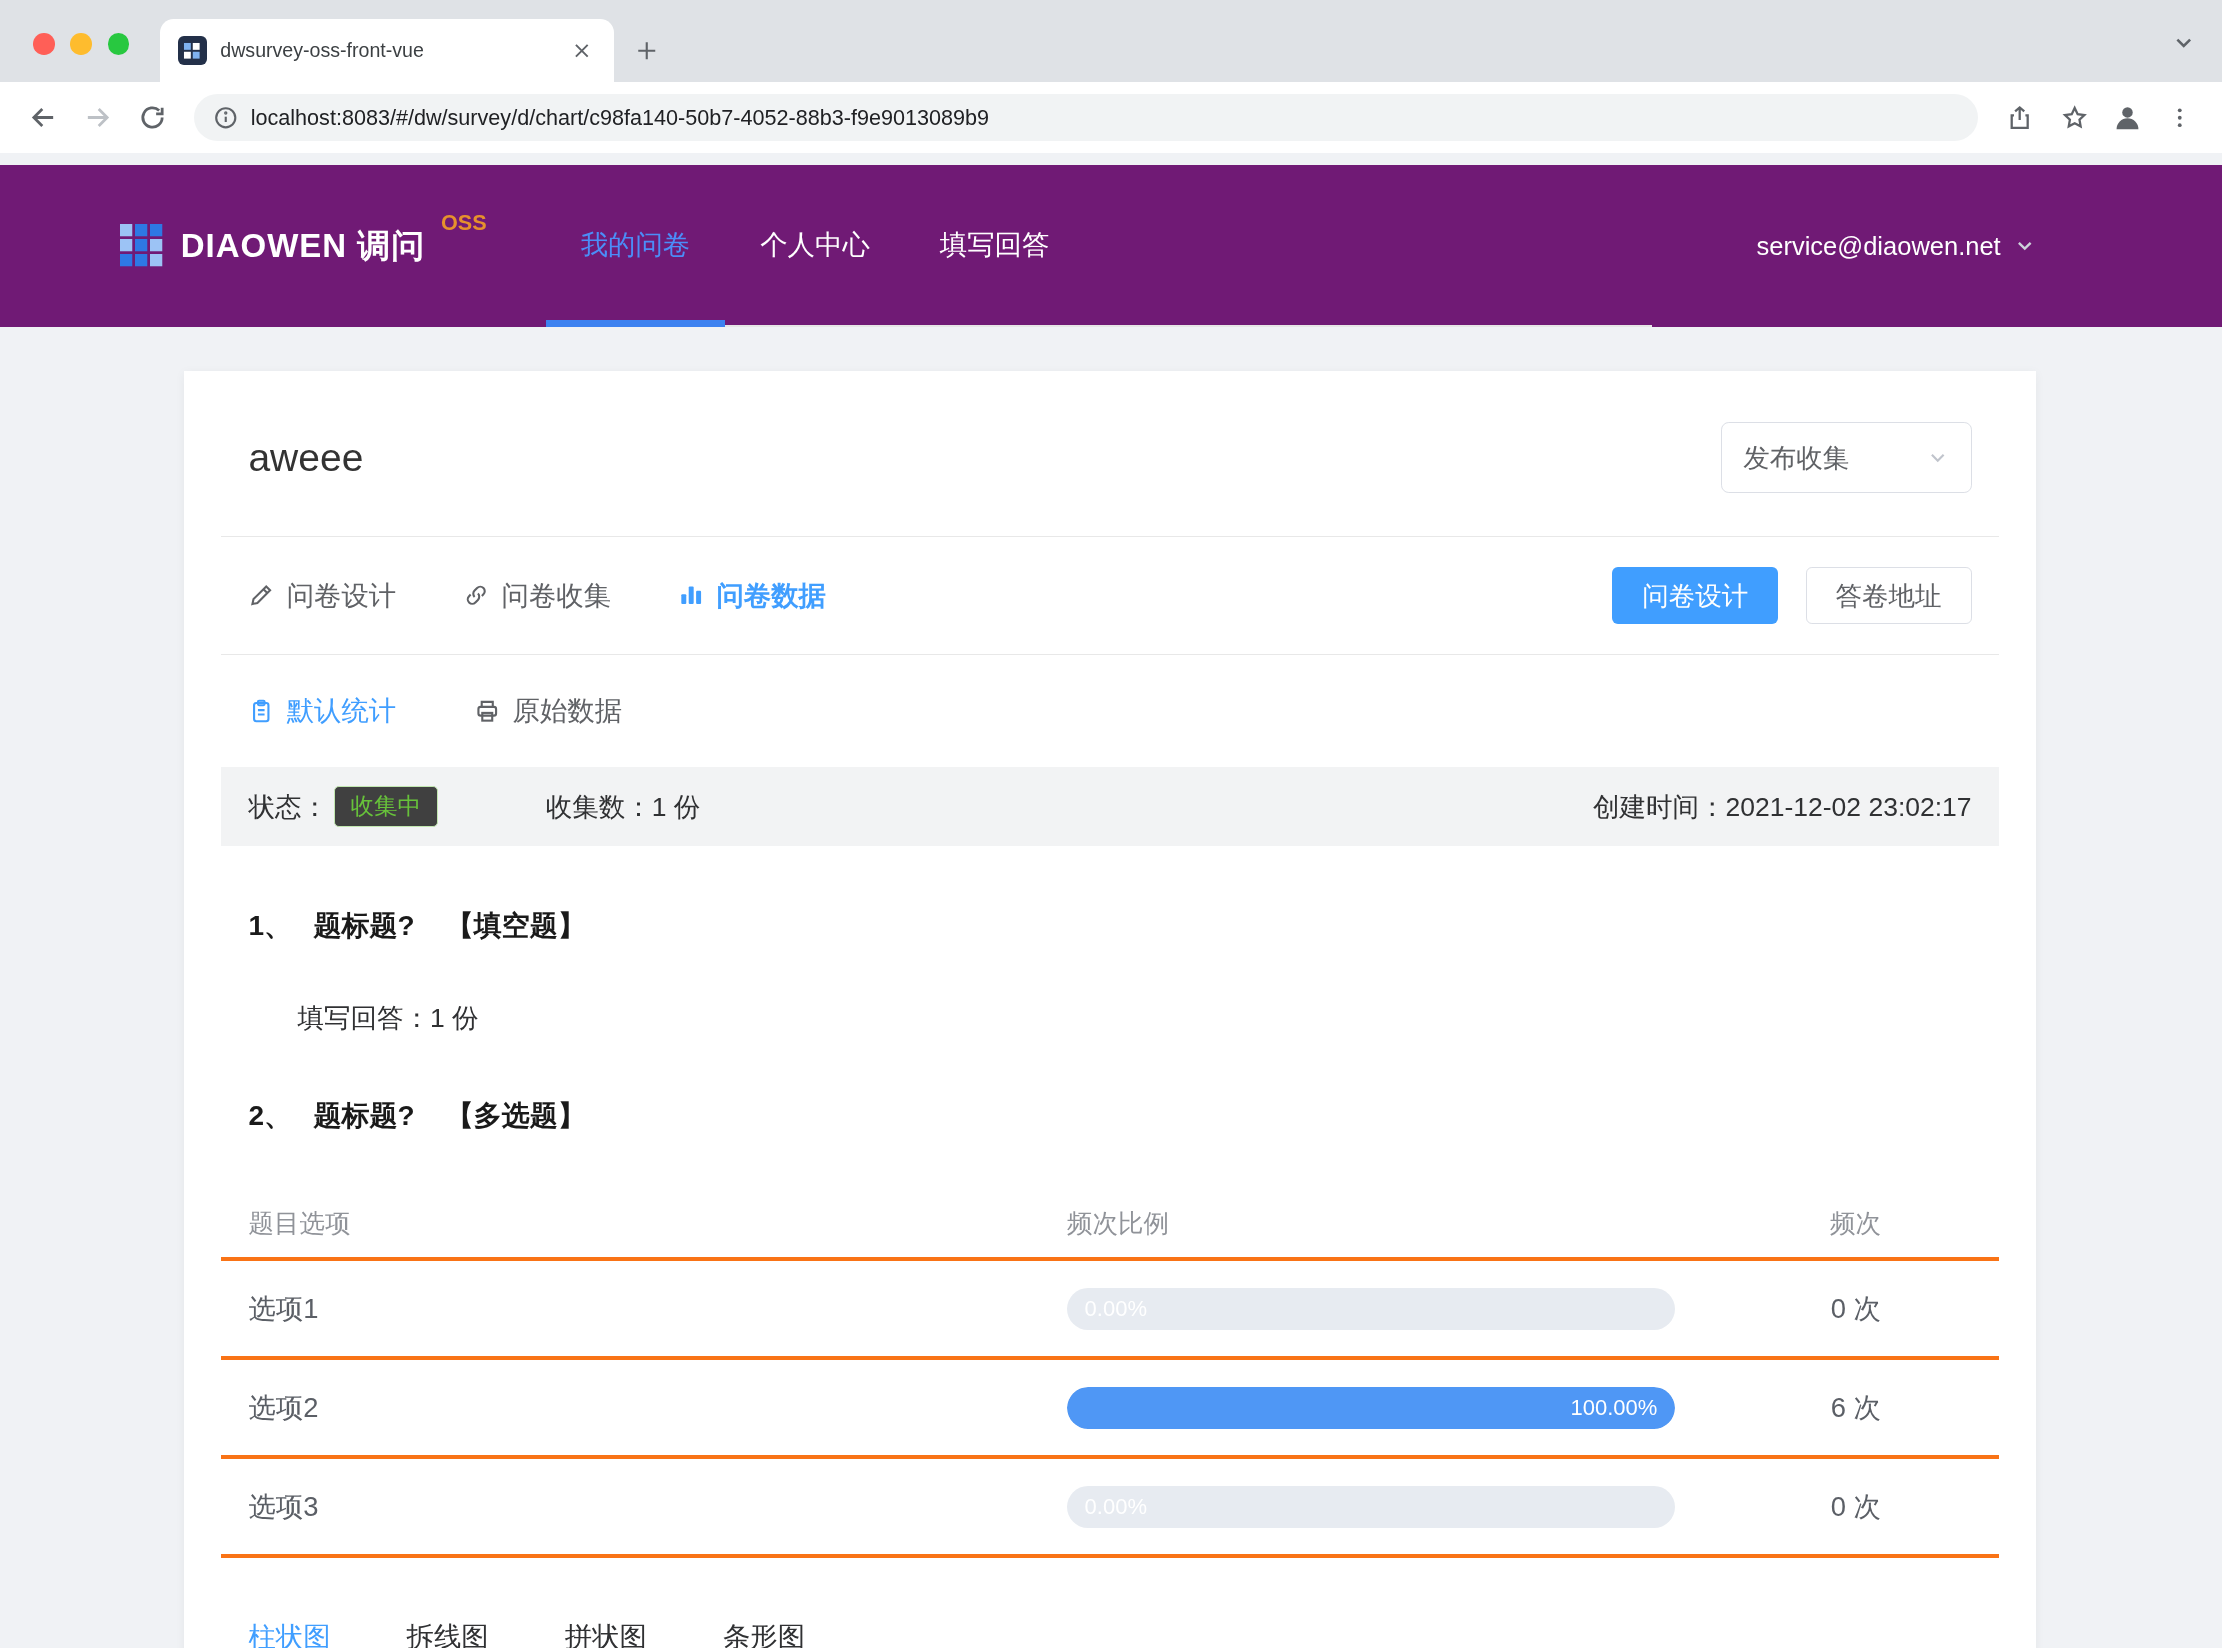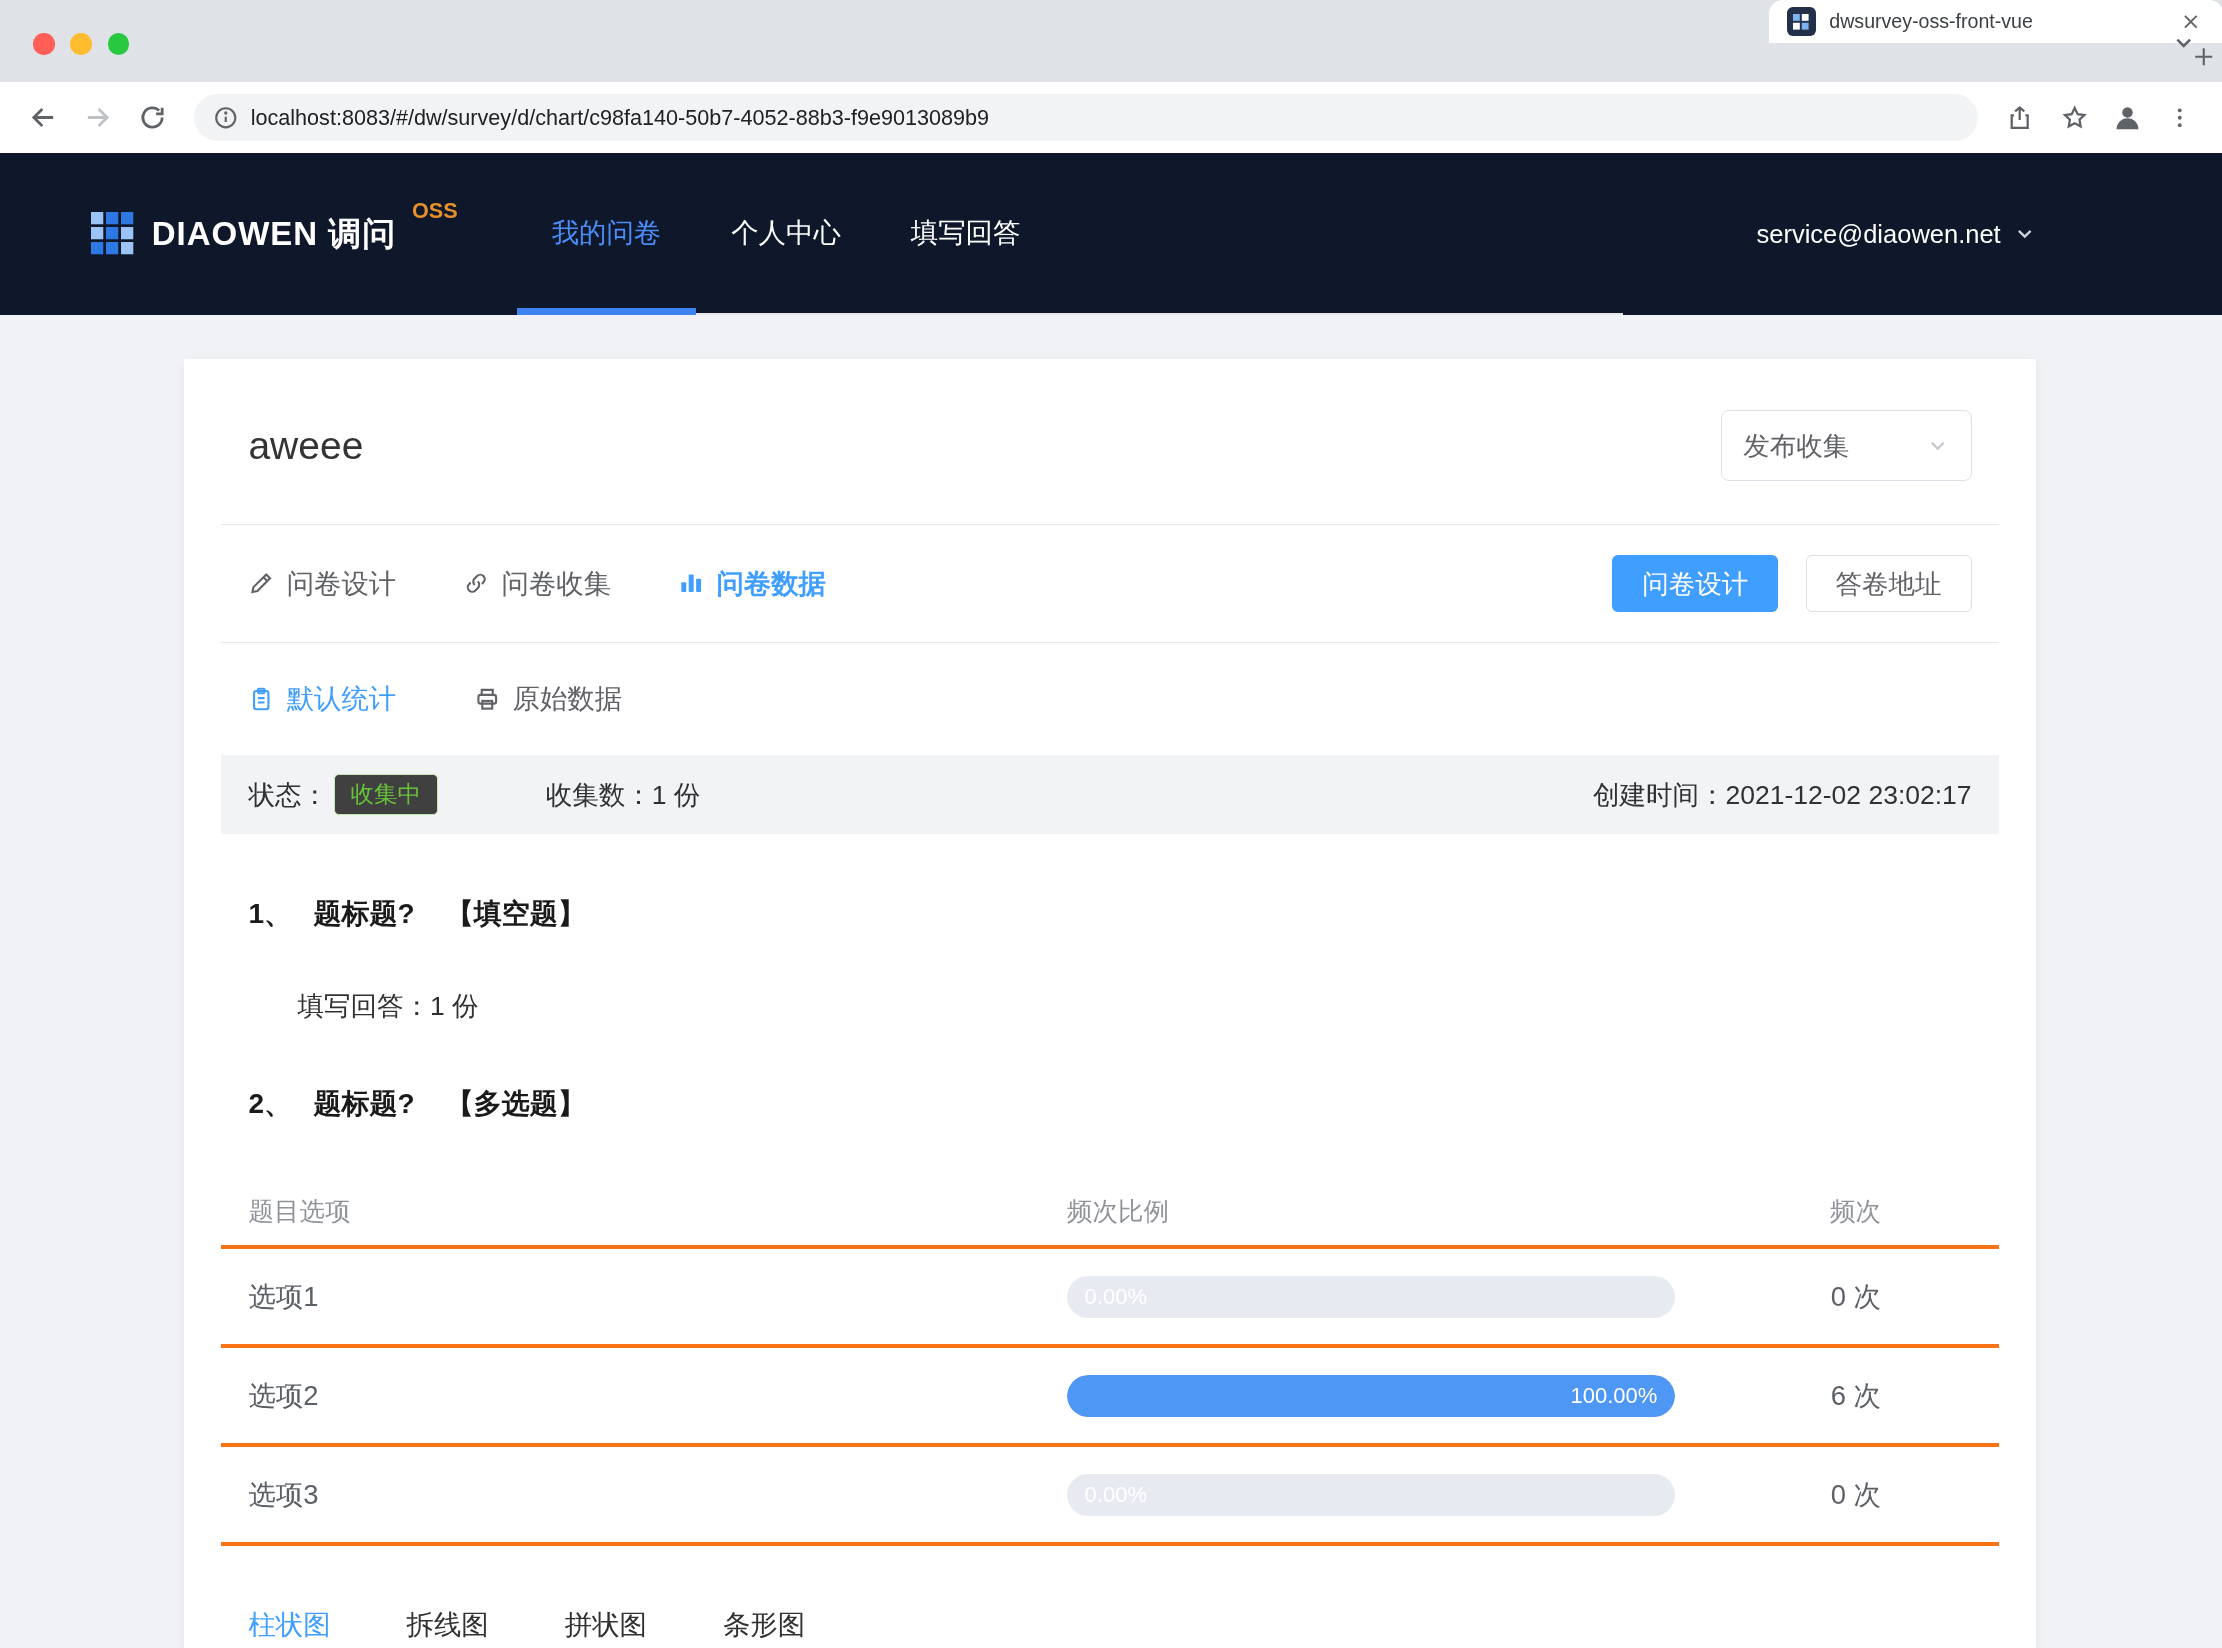--- a/index.html
+++ b/index.html
@@ -1,20 +1,20 @@
 <!DOCTYPE html>
 <html><head>
 <meta charset="utf-8">
 <style>
   * { margin:0; padding:0; box-sizing:border-box; }
   html,body { width:2223px; height:1649px; overflow:hidden;
     font-family:"Liberation Sans","DejaVu Sans",sans-serif; background:#f0f2f5; }
 
   
-  .tabstrip { height:82px; background:#dfe2e6; display:flex; align-items:flex-end; position:relative;flex-direction:column; }
+  .tabstrip { height:82px; background:#dfe2e6; display:flex; align-items:flex-end; position:relative; }
   .traffic { position:absolute; left:33px; top:33px; display:flex; gap:15.7px; }
   .light { width:21.6px; height:21.6px; border-radius:50%; }
   .light.red{ background:#ff5f57; } .light.yellow{ background:#febc2e; } .light.green{ background:#28c840; }
   .tab { margin-left:160px; width:454px; height:63px; background:#ffffff; border-radius:13.7px 13.7px 0 0;
     display:flex; align-items:center; padding:0 17.6px; gap:13.7px; }
   .favicon { width:29px; height:29px; border-radius:5.9px; background:#233049; display:flex; align-items:center; justify-content:center; flex:none; }
   .tab-title { font-size:19.6px; color:#3c4043; white-space:nowrap; overflow:hidden; flex:1; }
   .icon-btn { display:flex; align-items:center; justify-content:center; color:#5f6368; background:none; border:none; cursor:pointer; }
   .tab-close { width:29px; height:29px; border-radius:50%; }
   .newtab { width:39px; height:39px; margin:0 0 11.8px 13.7px; border-radius:50%; }
@@ -22,21 +22,21 @@
 
   .urlbar { height:71px; background:#ffffff; display:flex; align-items:center; padding:0 19.6px; gap:7.8px; }
   .navbtn { width:47px; height:47px; border-radius:50%; }
   .navbtn.disabled { color:#bdc1c6; }
   .omnibox { flex:1; height:47px; background:#f1f3f4; border-radius:23.5px; display:flex; align-items:center;
     padding:0 19.6px; gap:11.8px; margin:0 9.8px; }
   .omnibox .url { font-size:21.6px; color:#202124; white-space:nowrap; overflow:hidden; }
   .avatar-btn { width:43px; height:43px; border-radius:50%; color:#5f6368; }
 
   
-  .app-header { height:162px; background:#0f172a; display:flex; align-items:stretch; padding:0 187px 0 91px; }
+  .app-header { height:162px; background:#701a75; display:flex; align-items:stretch; padding:0 187px 0 120px;margin-top:12px; }
   .brand { display:flex; align-items:center; gap:15.7px; margin-right:59px; cursor:pointer; }
   .brand-name { color:#ffffff; font-size:33px; font-weight:600; letter-spacing:1px; white-space:nowrap; }
   .brand-suffix { color:#e6912c; font-size:21.6px; font-weight:600; align-self:flex-start; margin-top:45px; }
   .nav-menu { display:flex; align-items:stretch; width:1106px; border-bottom:2px solid #e6e6e6; }
   .nav-item { display:flex; align-items:center; padding:0 35px; font-size:27.4px; color:#ffffff; cursor:pointer; position:relative; white-space:nowrap; }
   .nav-item.active { color:#4b8df8; }
   .nav-item.active::after { content:""; position:absolute; left:0; right:0; bottom:-2px; height:6.9px; background:#3d82f0; }
   .account { margin-left:auto; display:flex; align-items:center; gap:11.8px; color:#ffffff; font-size:25.5px; cursor:pointer; white-space:nowrap; }
   .account .chev { color:#cdd3db; }
 

